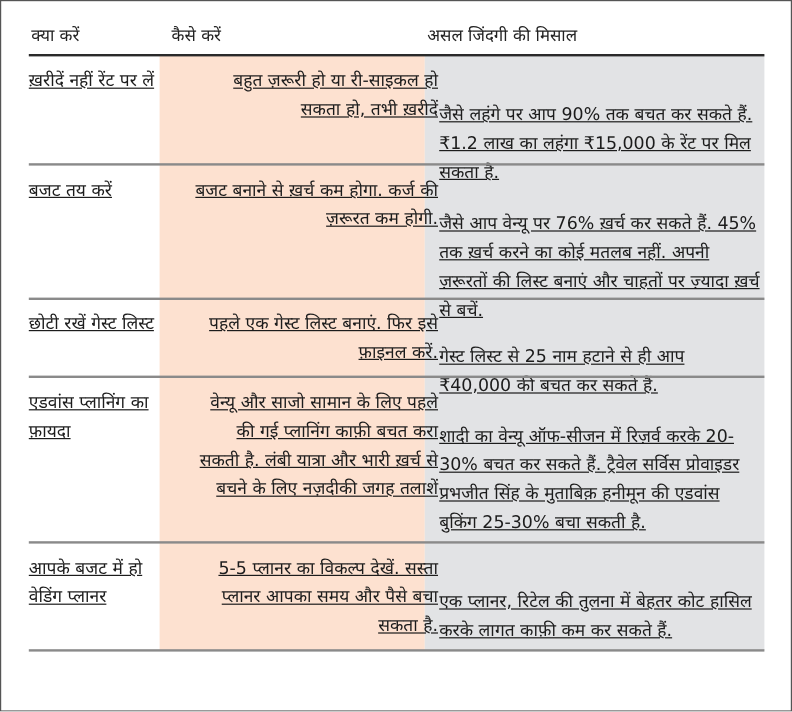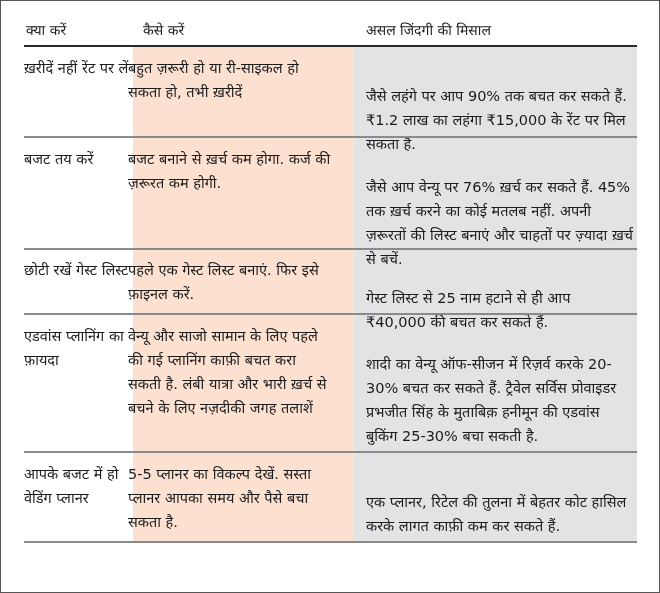--- a/index.html
+++ b/index.html
@@ -20,45 +20,45 @@
 
   .hdr {
     position: absolute; top: 0; height: 45px; line-height: 60px;
     font-size: 14px; color: #222;
   }
   .hdr-line {
     position: absolute; left: 24px; width: 613px; top: 45px; height: 2px; background: #2a2a2a;
   }
   .row { position: absolute; left: 0; width: 660px; }
   .cell {
-    position: absolute; font-size: 14.5px; line-height: 24px; color: #1c1c1c;
+    position: absolute; font-size: 14.5px; line-height: 24px; color: #1c1c1c; text-decoration: underline;
   }
   .c1 { left: 24px; width: 105px; }
-  .c2 { left: 128px; width: 205px; }
+  .c2 { left: 160px; width: 205px; text-align: right; }
   .c3 { left: 366px; width: 268px; margin-top: 28px; }
   .divider {
     position: absolute; left: 24px; width: 613px; height: 2px; background: #8a8a8a;
   }
   .logo {
     position: absolute; right: 22px; top: 548px; font-size: 20px; font-weight: bold;
     color: #1e3f8f; display: flex; align-items: center; gap: 2px; margin-top: 44px;
   }
   .logo svg { display: block; }
 </style>
 </head>
 <body>
 
 <div class="frame"></div>
 <div class="bg-col bg-how"></div>
 <div class="bg-col bg-ex"></div>
 
 <div>
   <div class="hdr" style="left:26px">क्या करें</div>
   <div class="hdr" style="left:143px">कैसे करें</div>
-  <div class="hdr" style="left:366px">असल जिंदगी की मिसाल</div>
+  <div class="hdr" style="left:356px">असल जिंदगी की मिसाल</div>
 </div>
 <div class="hdr-line"></div>
 
 <div class="row" style="top:56px">
   <div class="cell c1">ख़रीदें नहीं रेंट पर लें</div>
   <div class="cell c2">बहुत ज़रूरी हो या री-साइकल हो सकता हो, तभी ख़रीदें</div>
   <div class="cell c3">जैसे लहंगे पर आप 90% तक बचत कर सकते हैं. ₹1.2 लाख का लहंगा ₹15,000 के रेंट पर मिल सकता है.</div>
 </div>
 <div class="divider" style="top:136px"></div>
 

